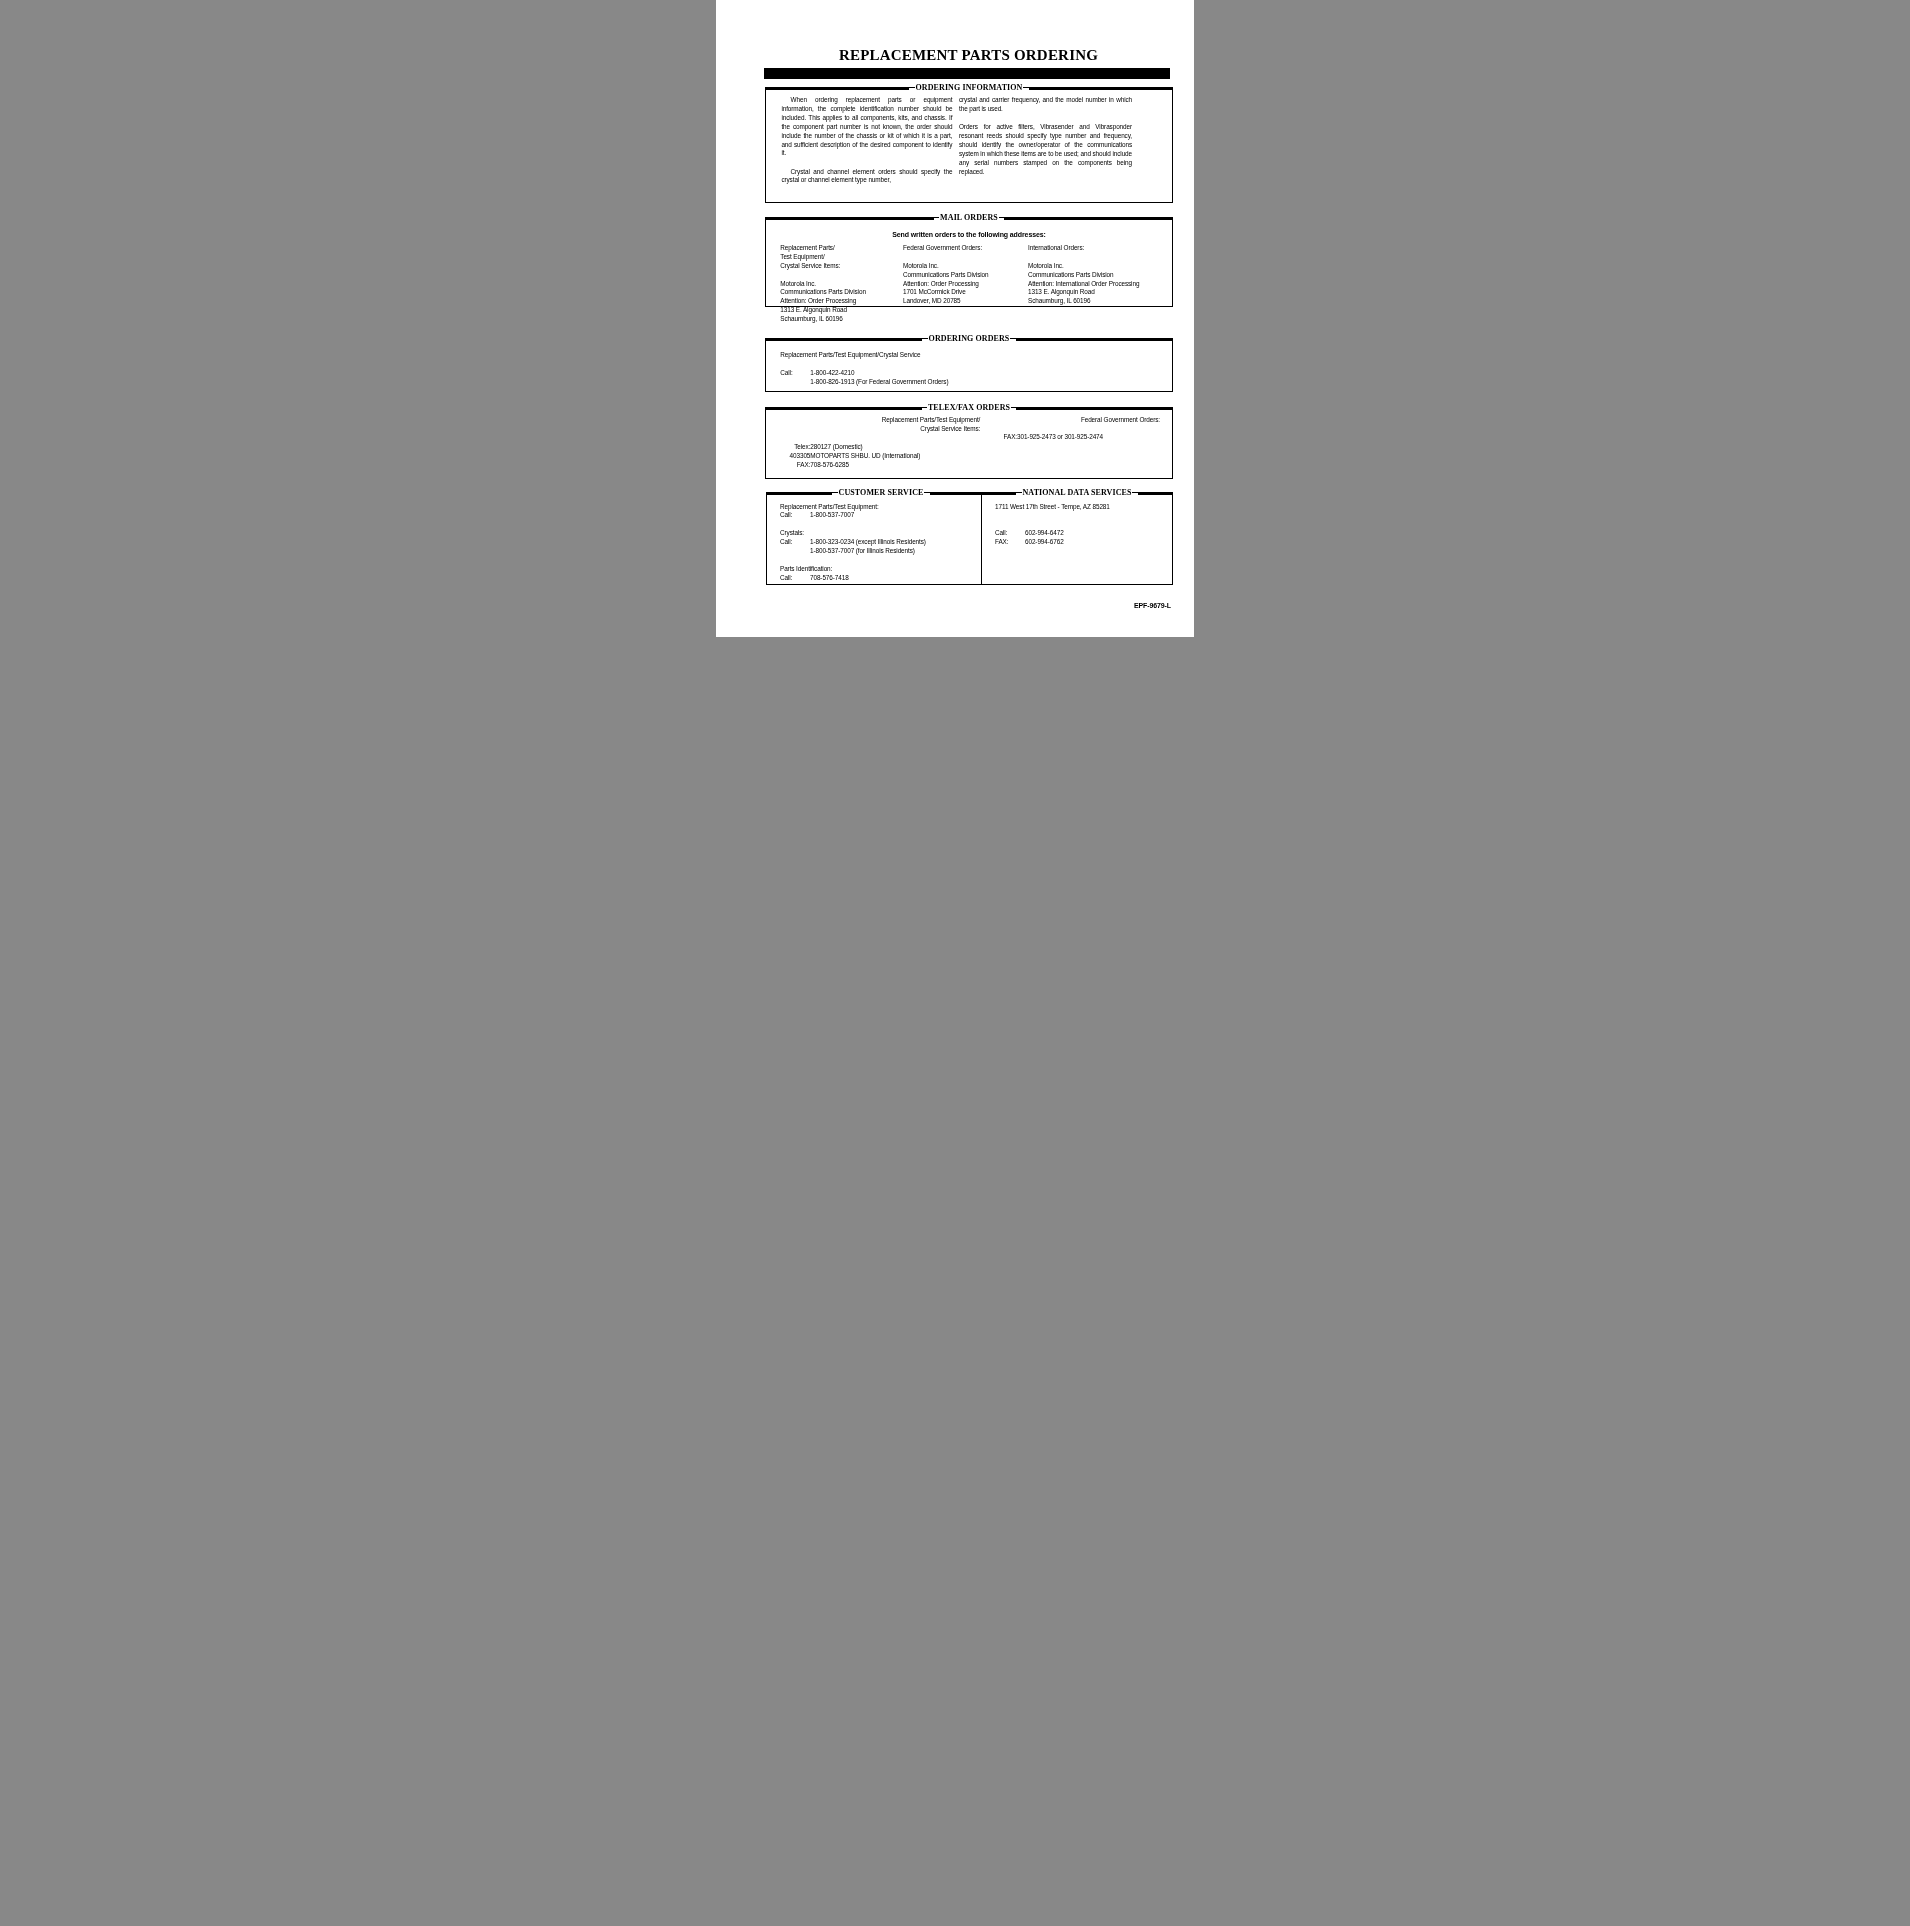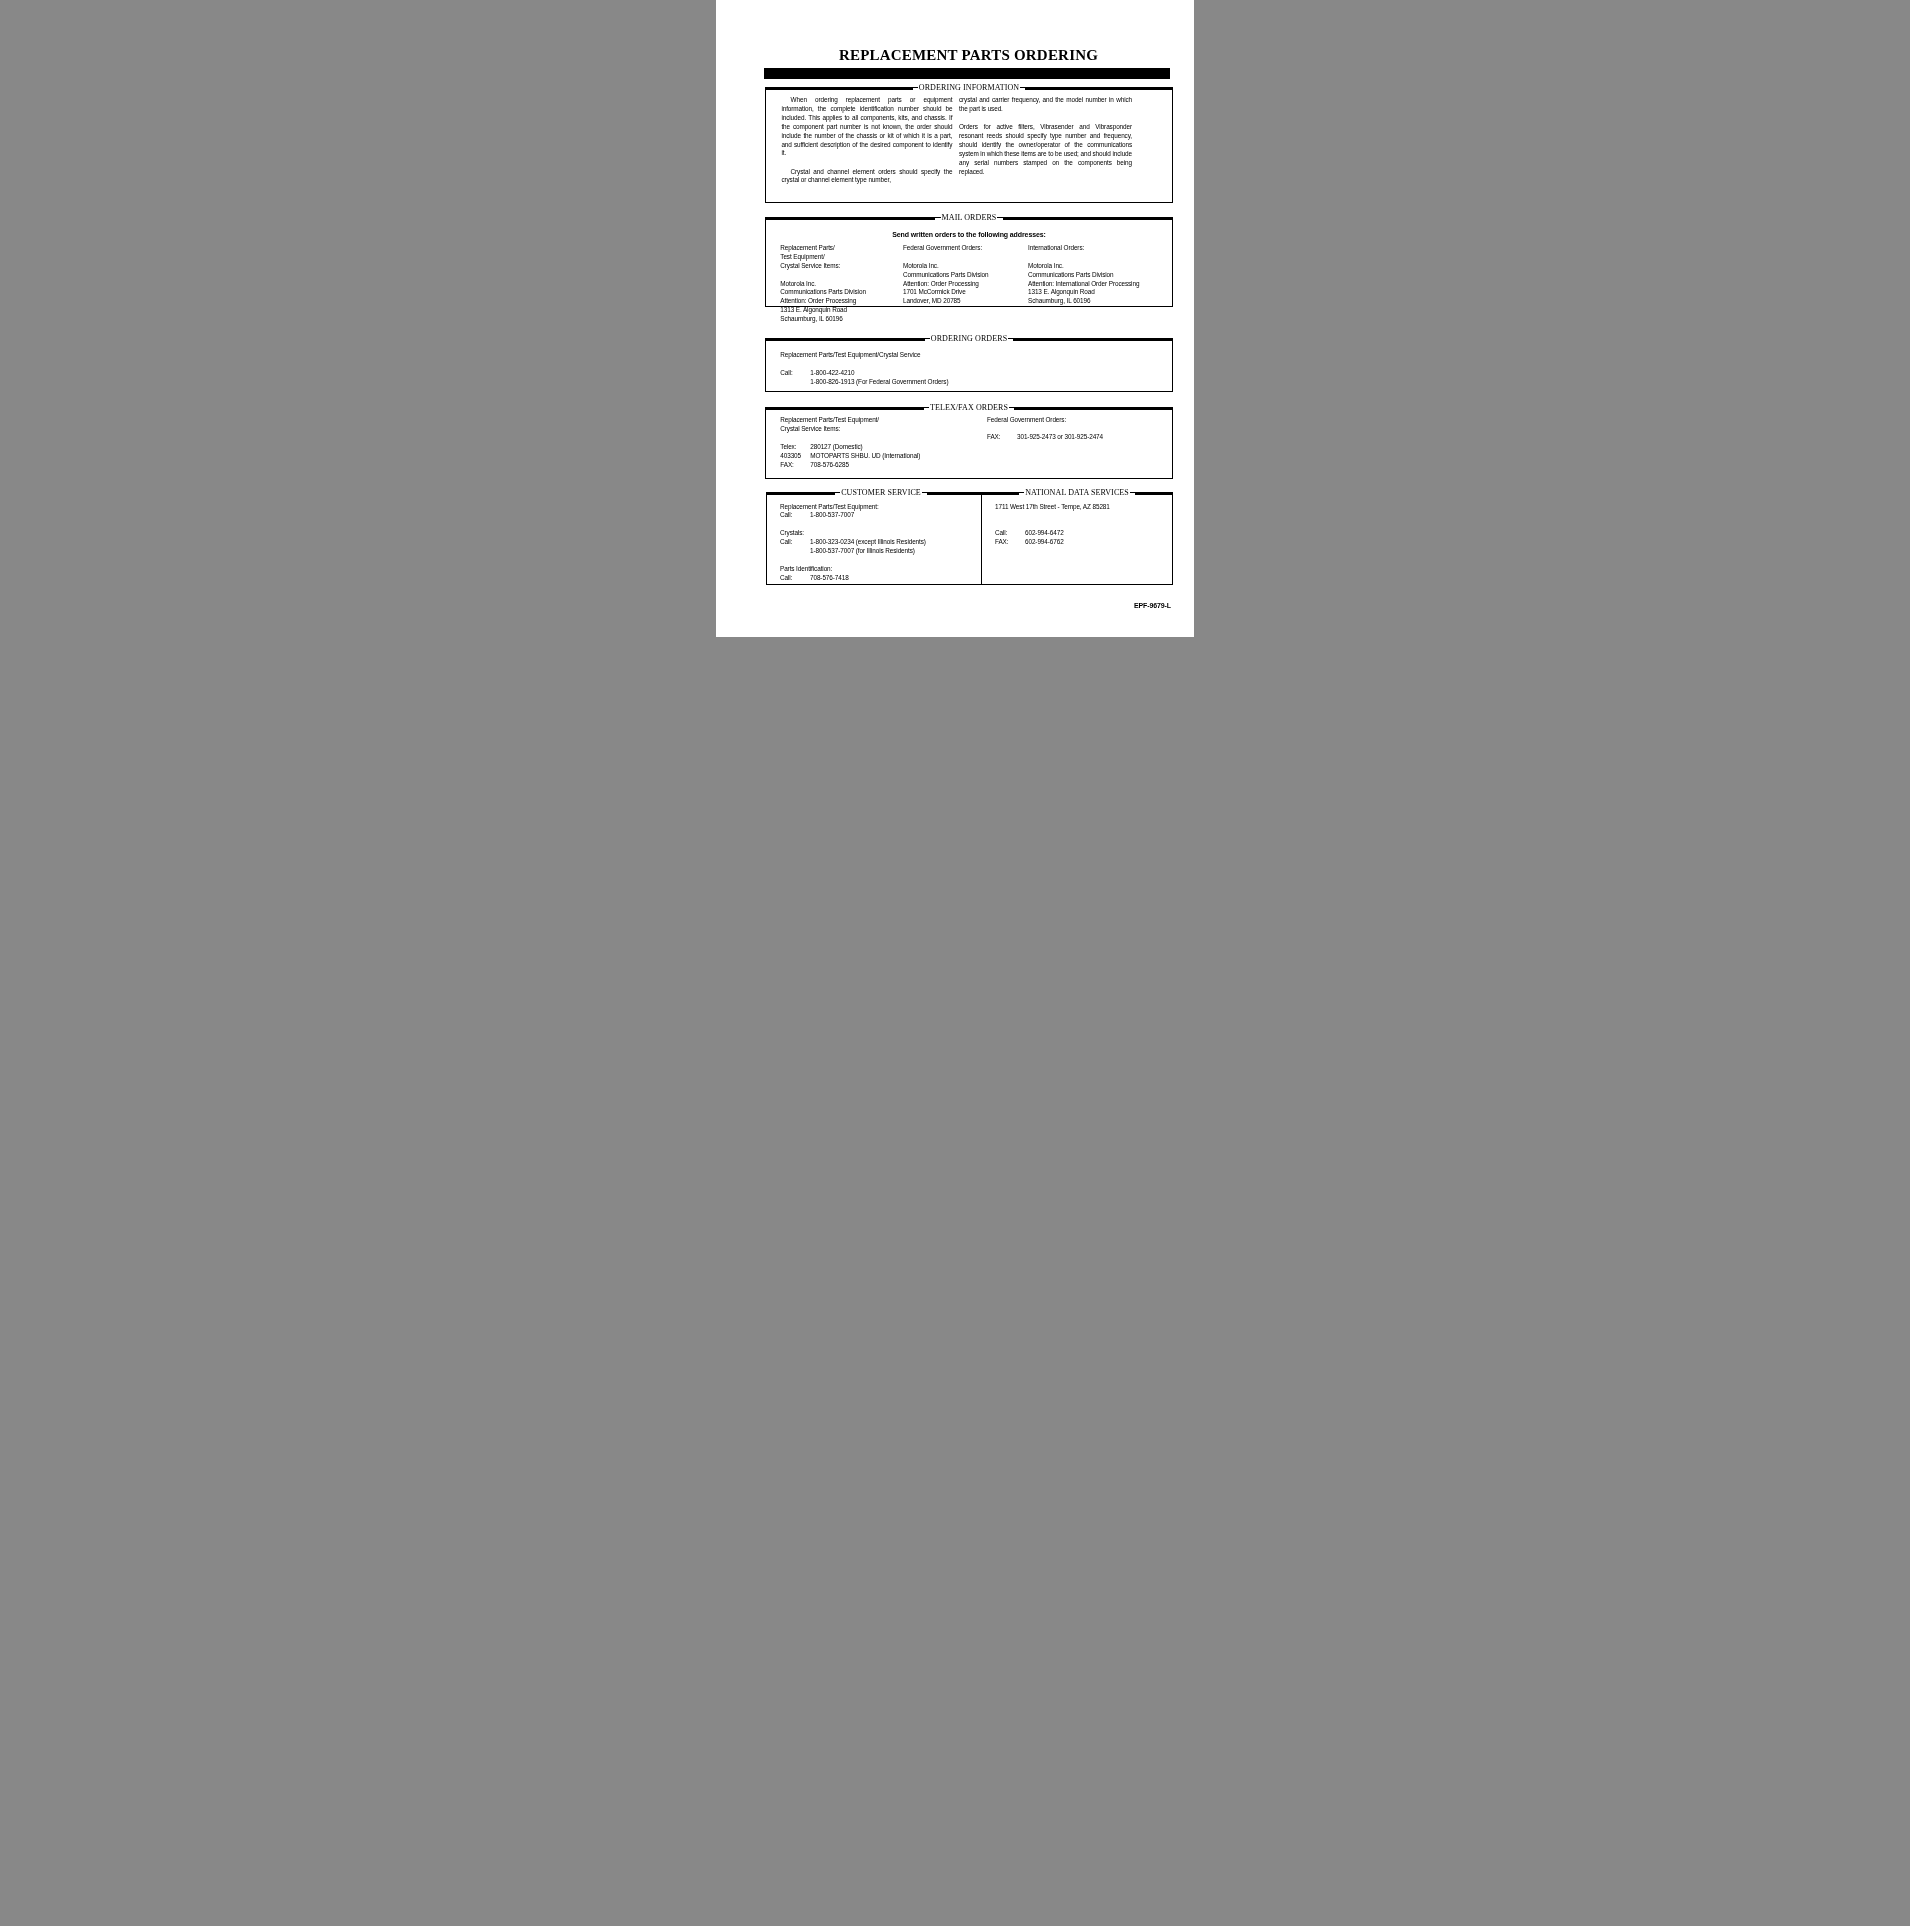--- a/index.html
+++ b/index.html
@@ -58,21 +58,21 @@
     pointer-events: none;
   }
   .box-header .rule {
     flex: 1;
     height: 2.7px;
     background: #000;
     margin-top: 1.5px;
   }
   .box-header-label {
     font-family: "Liberation Serif", "DejaVu Serif", serif;
-    font-weight: normal;
+    font-weight: bold;
     font-size: 8px;
     letter-spacing: 0.1px;
     white-space: nowrap;
     background: #fff;
     padding: 0 0.8px;
   }
   .col { position: absolute; }
   .para { text-align: justify; }
   .para.indent { text-indent: 9.2px; }
   .para.gap { margin-top: 9.2px; }
@@ -95,21 +95,21 @@
     right: 23px;
     font-family: "Liberation Sans", "DejaVu Sans", sans-serif;
     font-weight: bold;
     font-size: 7px;
     letter-spacing: -0.1px;
   }
   
   #box-ordering   { left: 49px; top: 87px;  width: 408px; height: 116px; }
   #box-mail       { left: 49px; top: 217px;  width: 408px; height: 90px; }
   #box-telephone  { left: 49px; top: 338px;  width: 408px; height: 54px; }
-  #box-telex      { left: 49px; top: 407px; width: 408px; height: 72px; }
+  #box-telex      { left: 49px; top: 407px; width: 408px; height: 72px; text-align: right; }
   #box-customer   { left: 50px; top: 492px; width: 230px;  height: 93px; padding-left: 12px; }
   #box-nds        { left: 265px; top: 492px; width: 192px;  height: 93px; }
 </style>
 </head>
 <body>
 
 <div class="page">
 
   <div class="doc-title">REPLACEMENT PARTS ORDERING</div>
   <div class="title-bar"></div>

